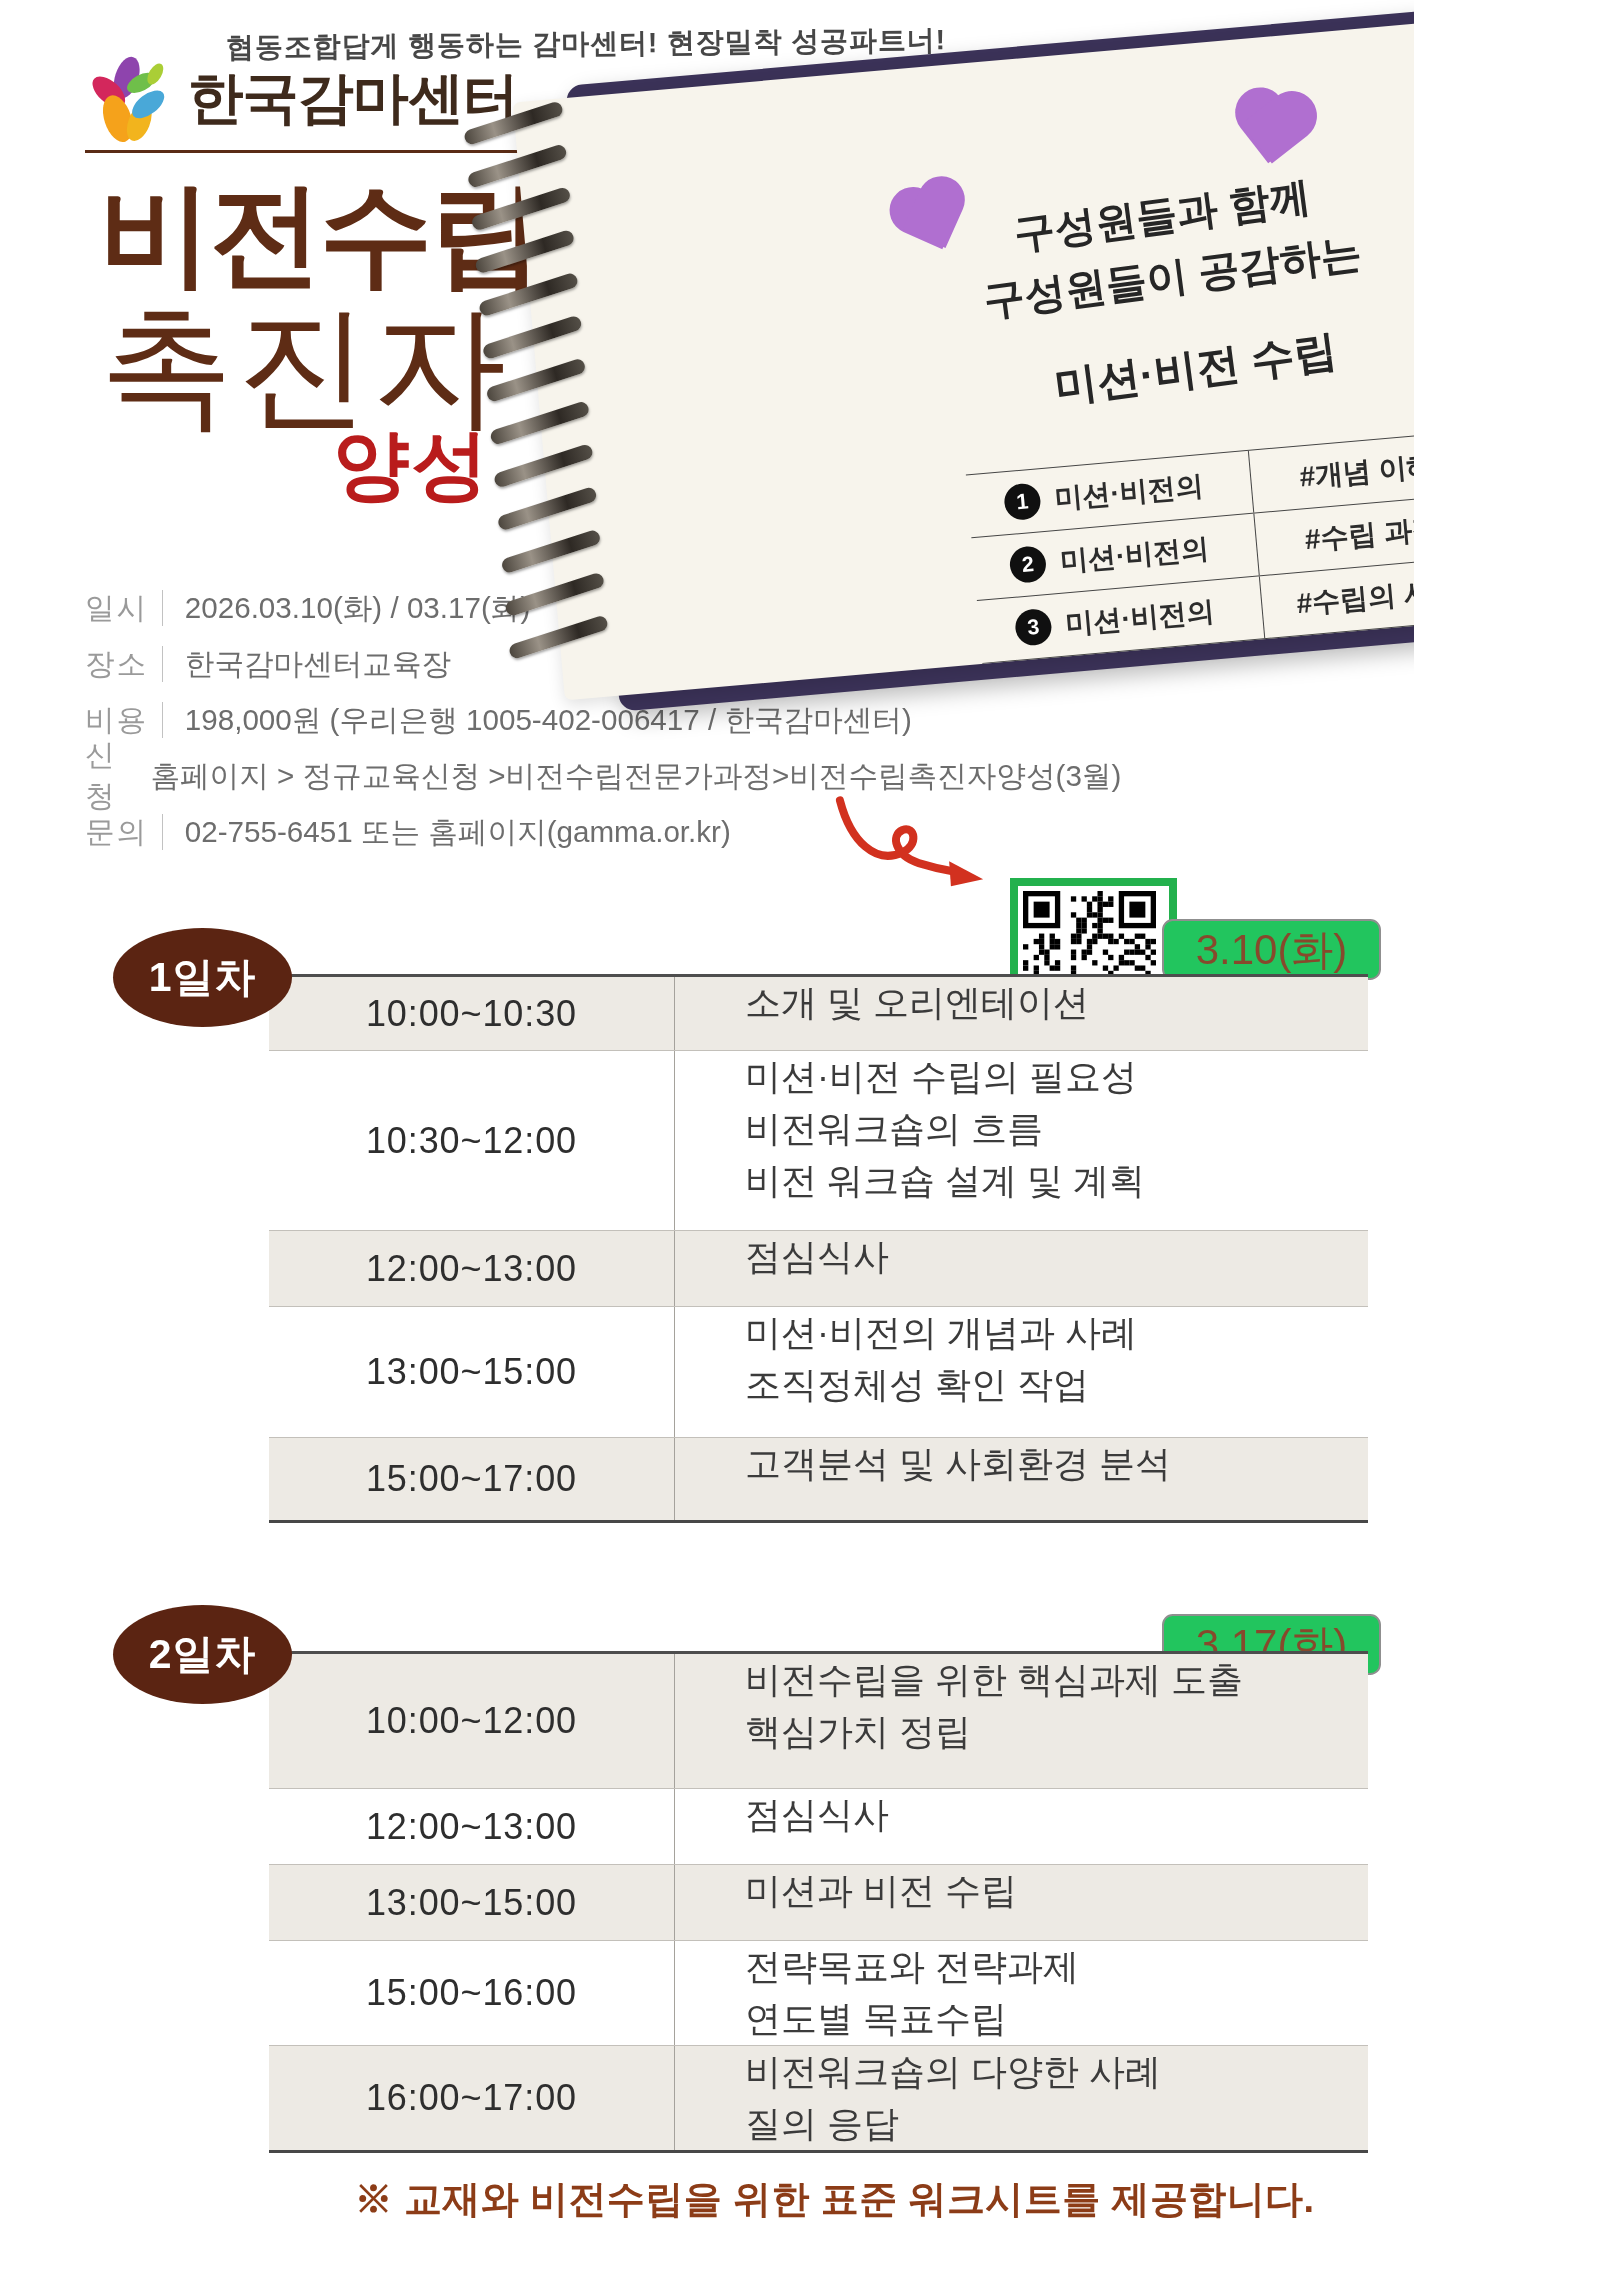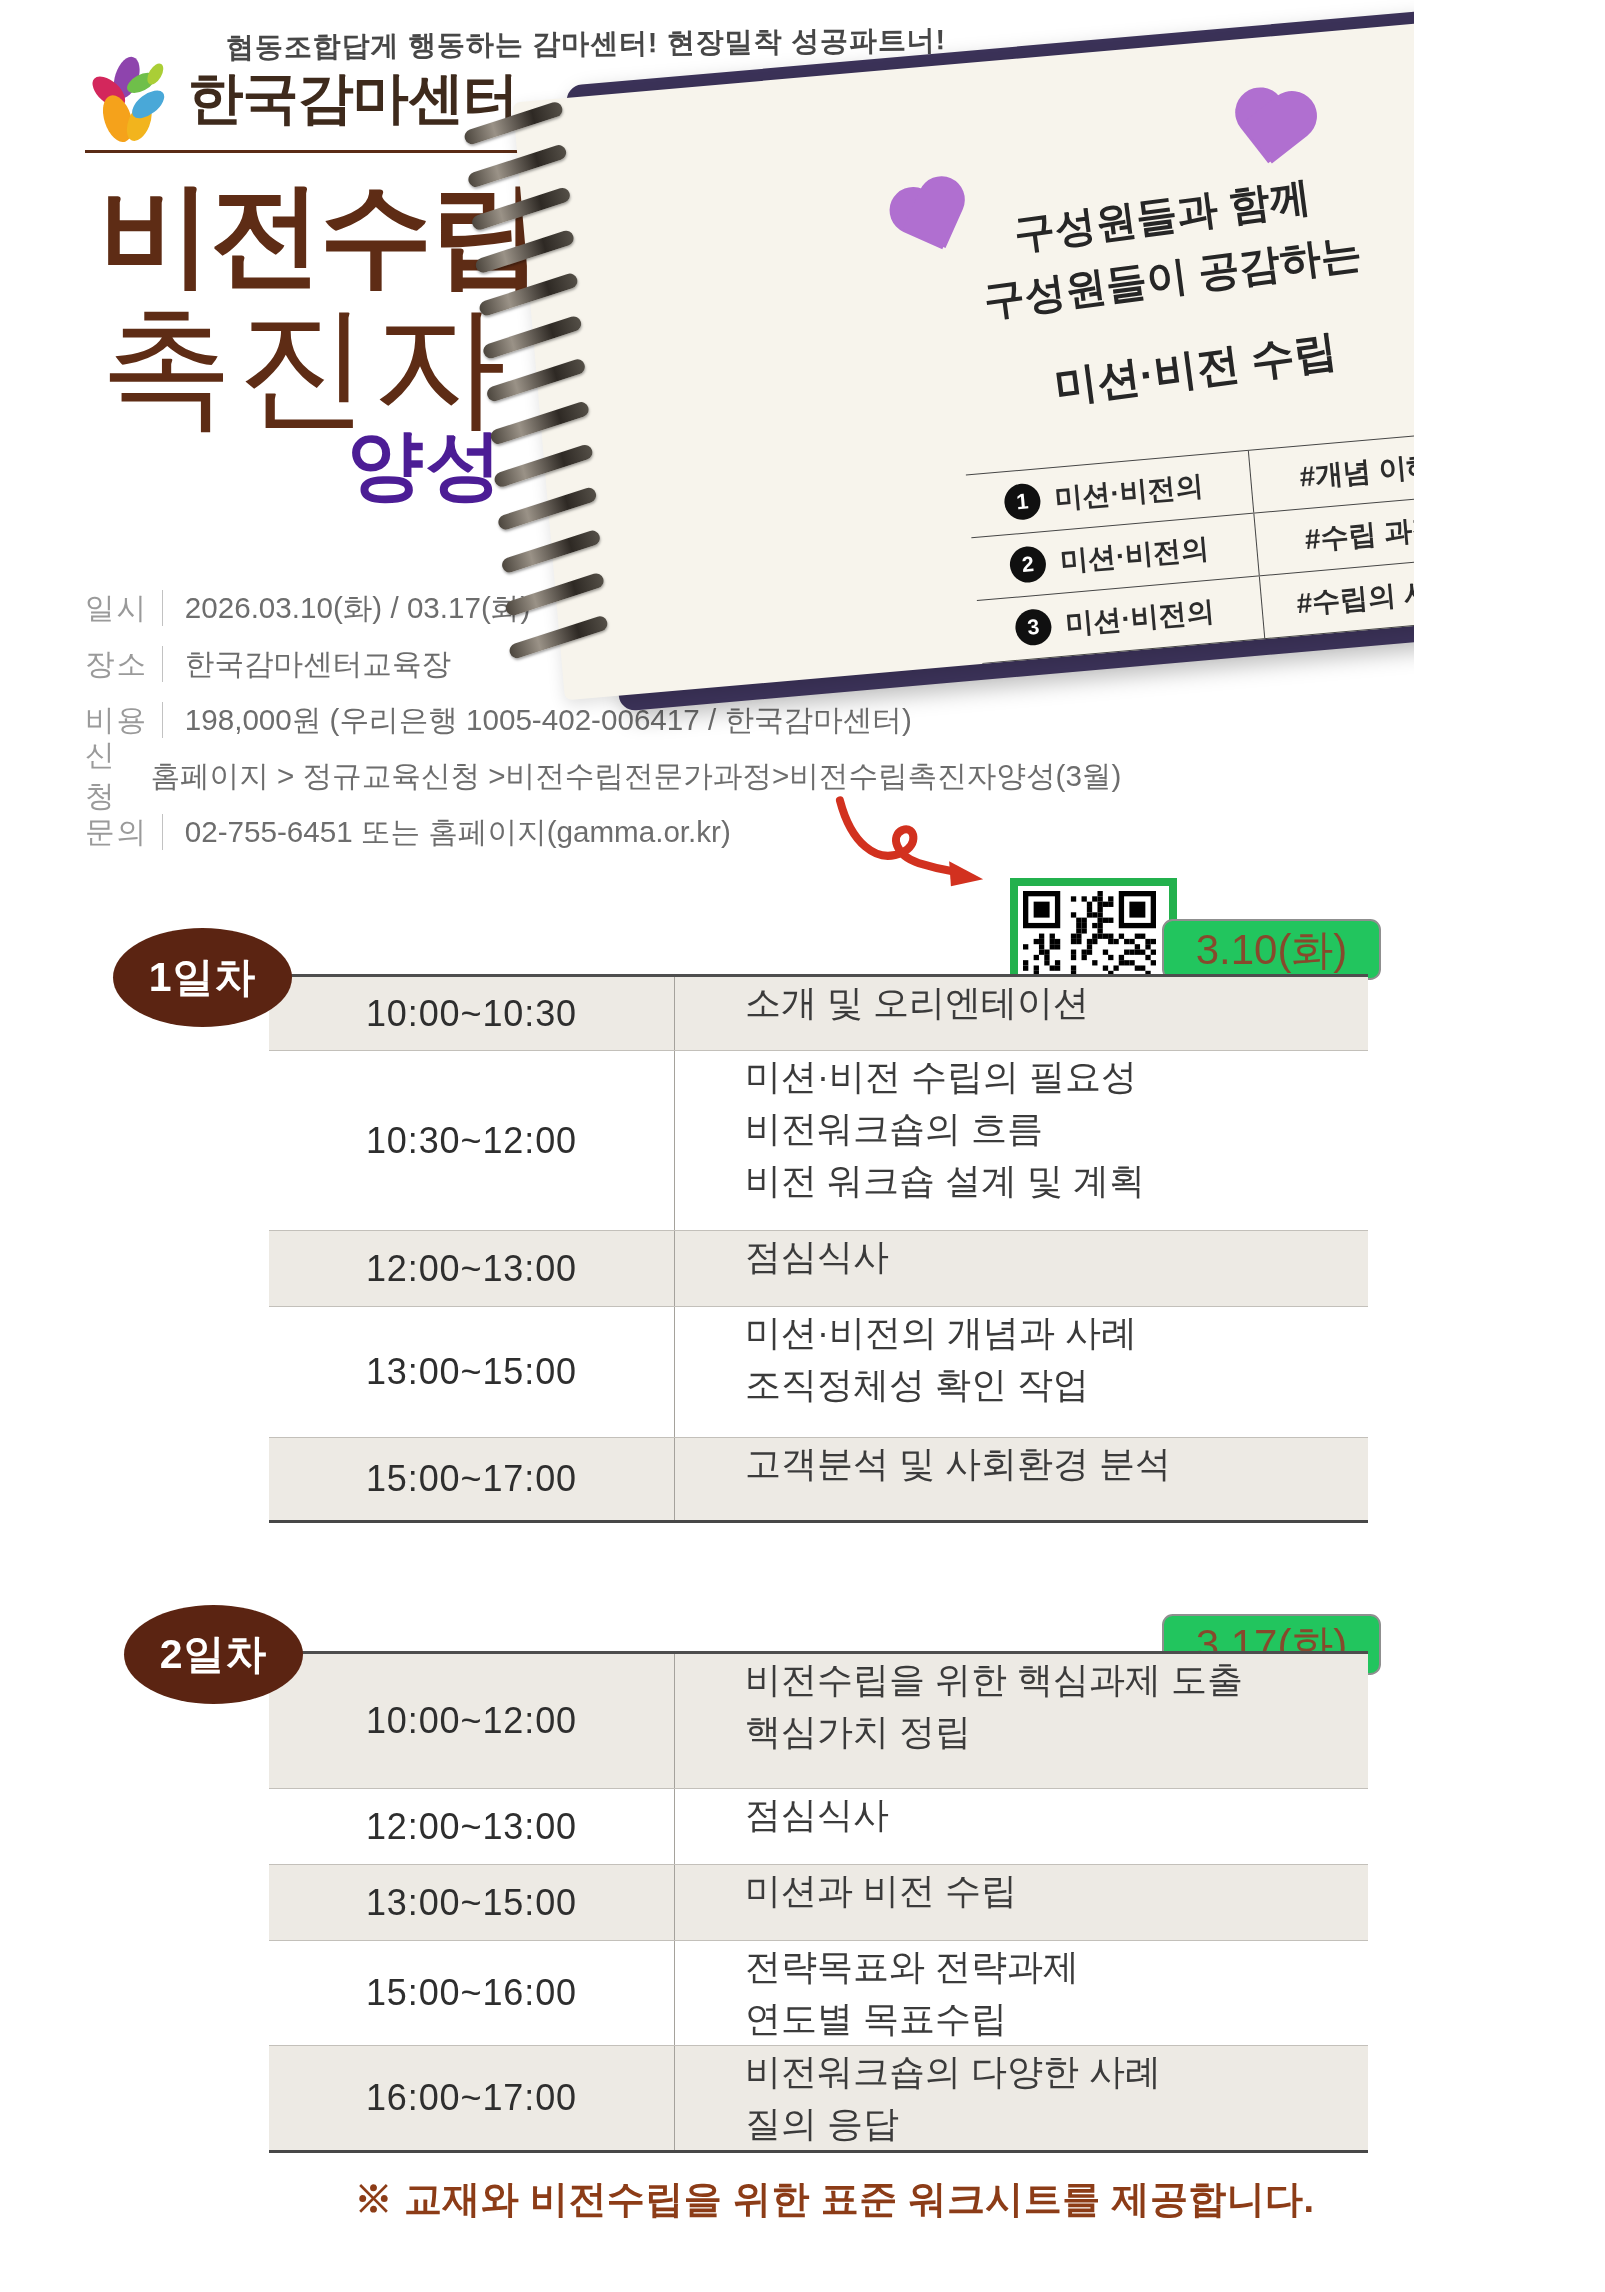--- a/index.html
+++ b/index.html
@@ -11,22 +11,22 @@
           letter-spacing:0.9px;transform:rotate(-0.6deg);white-space:nowrap;}
   .brand-row{position:absolute;left:82px;top:56px;display:flex;align-items:center;gap:12.5px;}
   .brand-logo{width:93px;height:86px;flex:0 0 auto;}
   .brand-name{font-size:56px;font-weight:800;color:#3e2a1c;letter-spacing:-0.9px;}
   .brand-underline{position:absolute;left:85px;top:150px;width:506px;height:2.7px;background:#5a2b15;}
 
   .title1{position:absolute;left:99px;top:159px;width:412px;font-size:113px;font-weight:800;
           color:#5e2c15;letter-spacing:-2.7px;white-space:nowrap;}
   .title2{position:absolute;left:100px;top:278px;width:412px;font-size:133px;font-weight:300;
           color:#5e2c15;letter-spacing:3.6px;white-space:nowrap;}
-  .title3{position:absolute;left:99px;top:414px;width:405px;text-align:right;font-size:77px;
-          font-weight:800;color:#4c1d95;letter-spacing:1.8px;}
+  .title3{position:absolute;left:85px;top:414px;width:405px;text-align:right;font-size:77px;
+          font-weight:800;color:#b91c1c;letter-spacing:1.8px;}
 
   
   .info{position:absolute;left:85px;top:580px;width:896px;}
   .info-row{display:flex;align-items:center;height:56px;}
   .info-label{width:64px;font-size:29.6px;color:#9a9a9a;letter-spacing:1.8px;}
   .info-sep{width:1.8px;height:36px;background:#c2c2c2;margin:0 21.5px 0 12.5px;}
   .info-value{font-size:29.6px;color:#6d6d6d;white-space:nowrap;}
 
   
   .notebook{position:absolute;left:537px;top:59px;width:976px;height:600px;
@@ -68,21 +68,21 @@
   .qr{position:absolute;left:1010px;top:878px;width:142px;height:142px;border:8px solid #23b14d;
       background:#fff;padding:4.5px;}
   .qr svg{display:block;width:133px;height:133px;}
   .red-arrow{position:absolute;left:831px;top:795px;width:179px;height:112px;}
 
   
   .day-badge{position:absolute;width:179px;height:99px;border-radius:50%;background:#5b2412;
              color:#fff;font-size:41px;font-weight:700;display:flex;align-items:center;
              justify-content:center;z-index:4;letter-spacing:0.9px;}
   #day0-badge{left:113px;top:928px;}
-  #day1-badge{left:124px;top:1605px;}
+  #day1-badge{left:113px;top:1605px;}
   .date-tag{position:absolute;width:215px;height:57px;background:#22c55e;border:2.7px solid #8f8f8f;
             border-radius:10.7px;color:#87492c;font-size:42px;display:flex;align-items:center;
             justify-content:center;z-index:1;}
   #day0-tag{left:1162px;top:919px;}
   #day1-tag{left:1162px;top:1595px;margin-top:19px;}
   .sch-table{position:absolute;left:269px;width:1099px;border-top:3.6px solid #4e4e4e;
              border-bottom:3.6px solid #474747;background:#fff;z-index:2;}
   #day0-table{top:974px;}
   #day1-table{top:1651px;}
   .sch-row{display:flex;align-items:stretch;}

